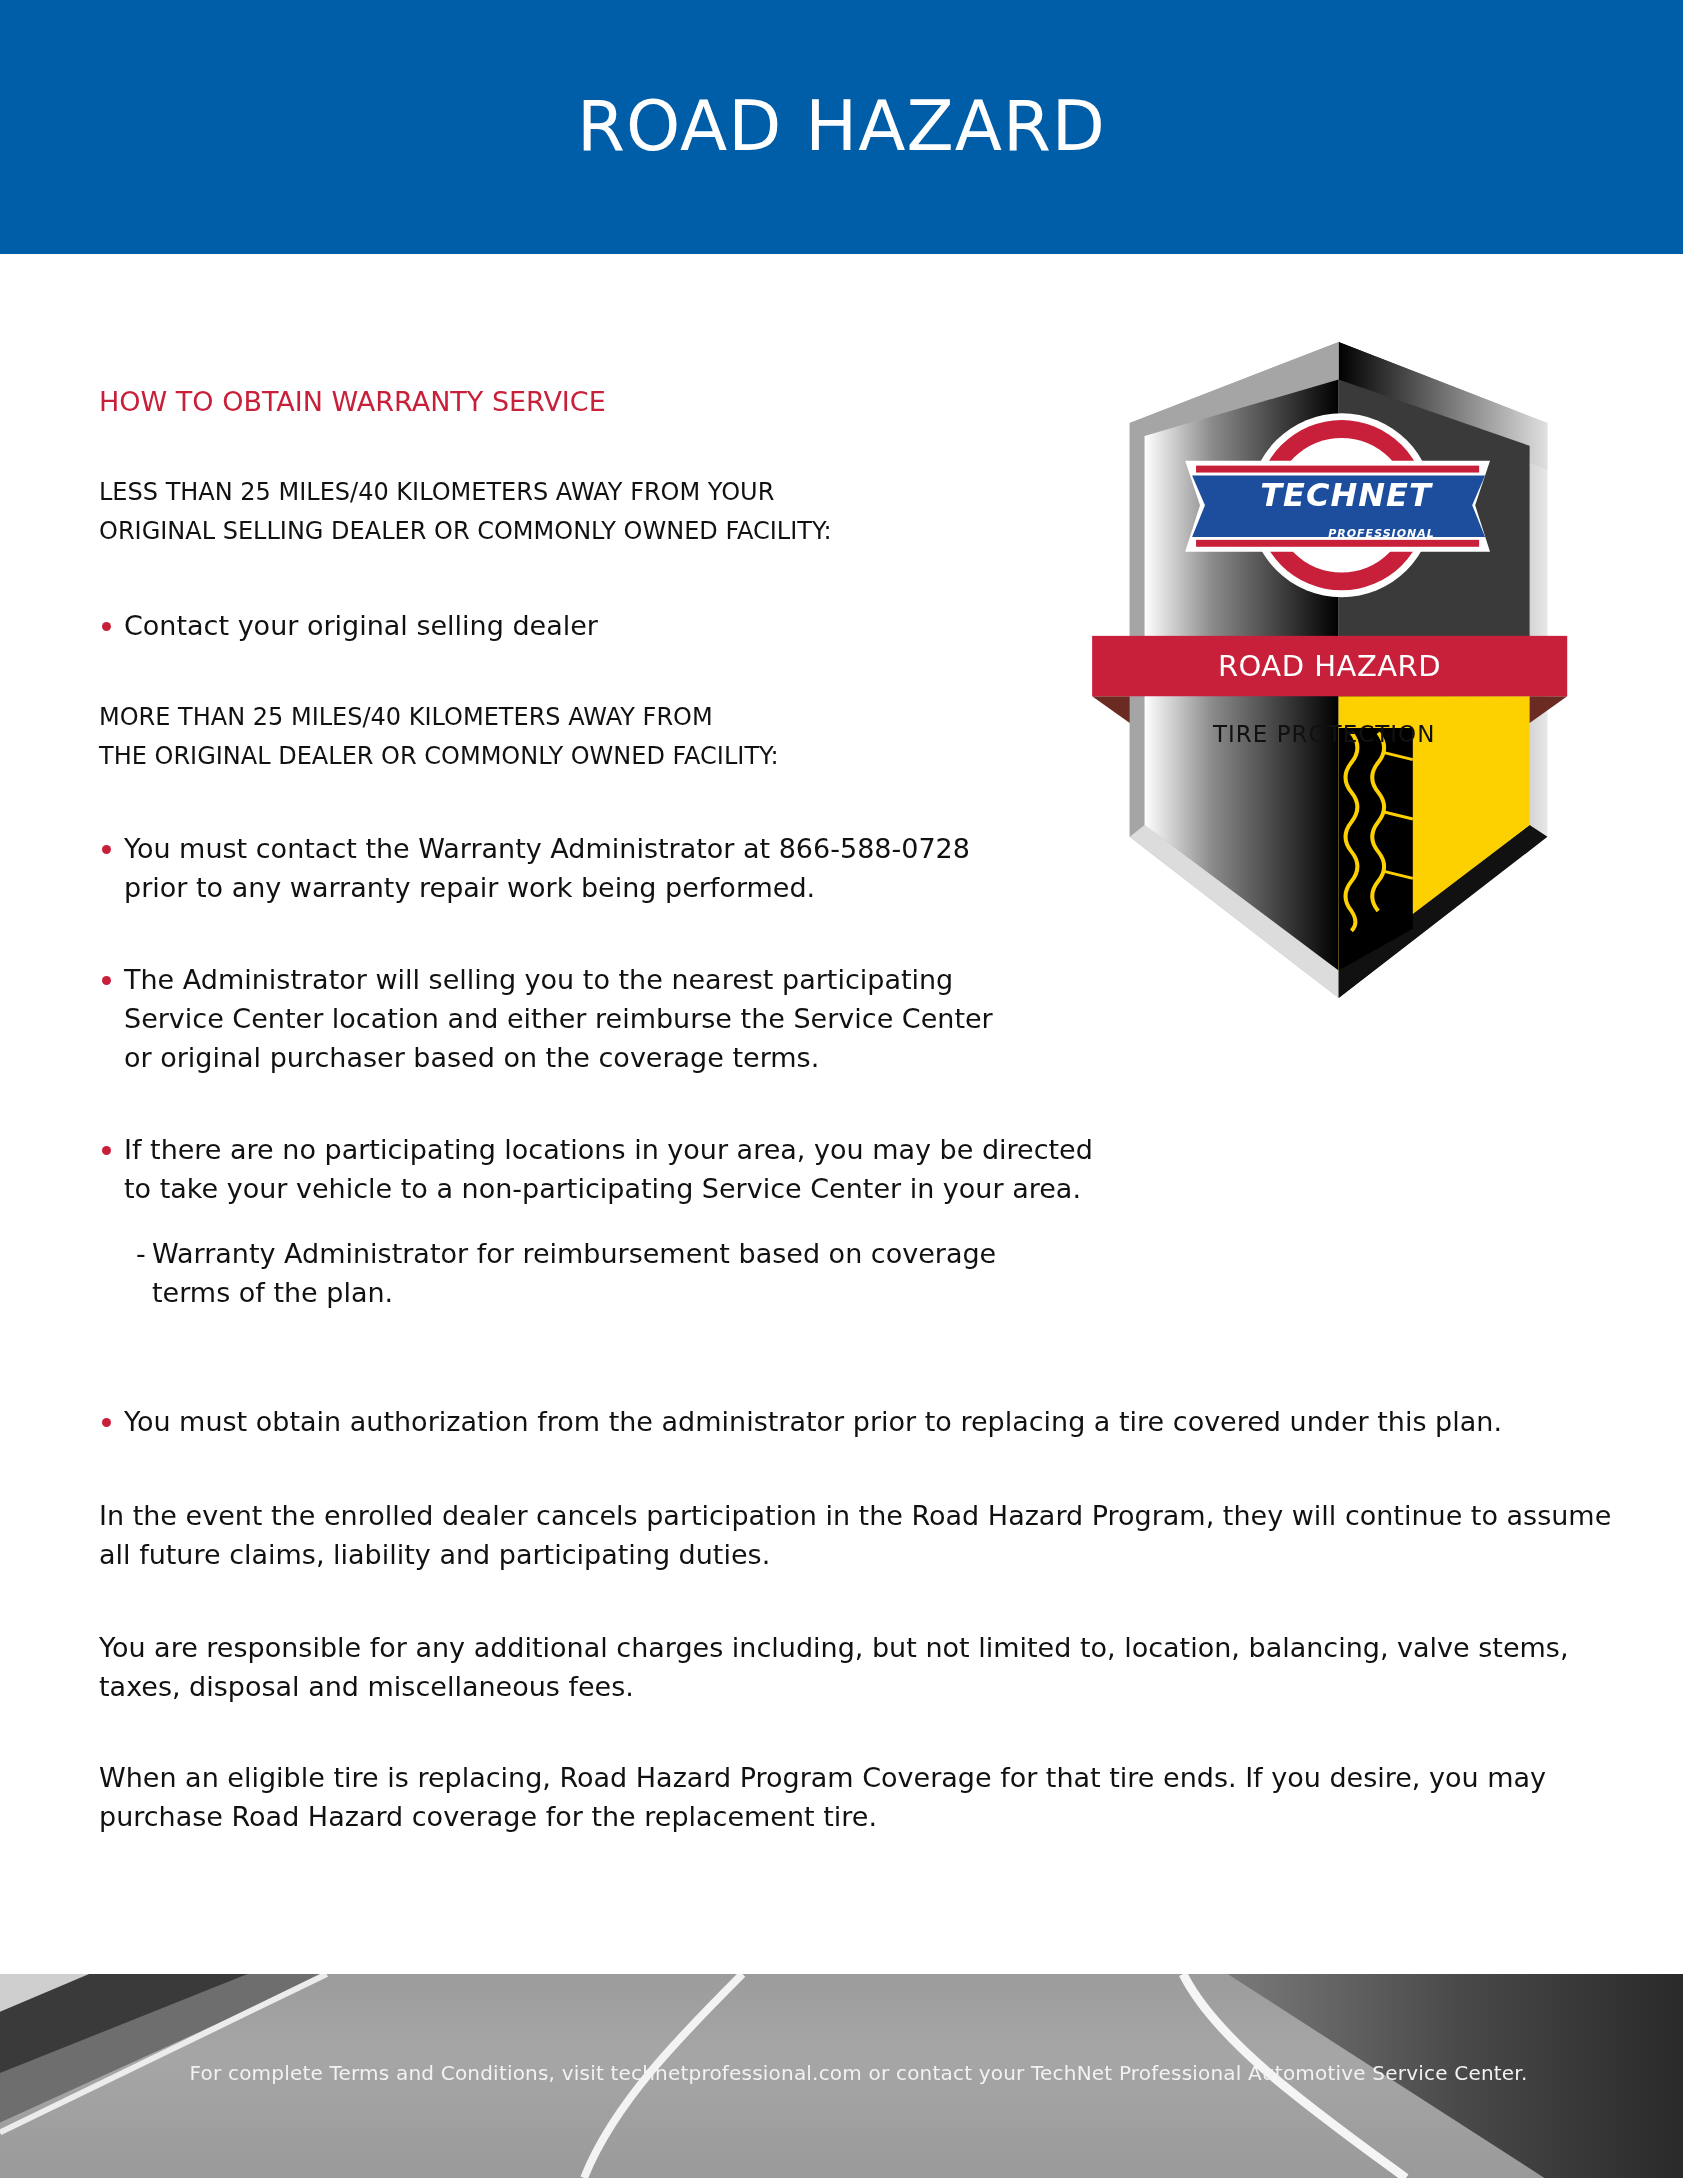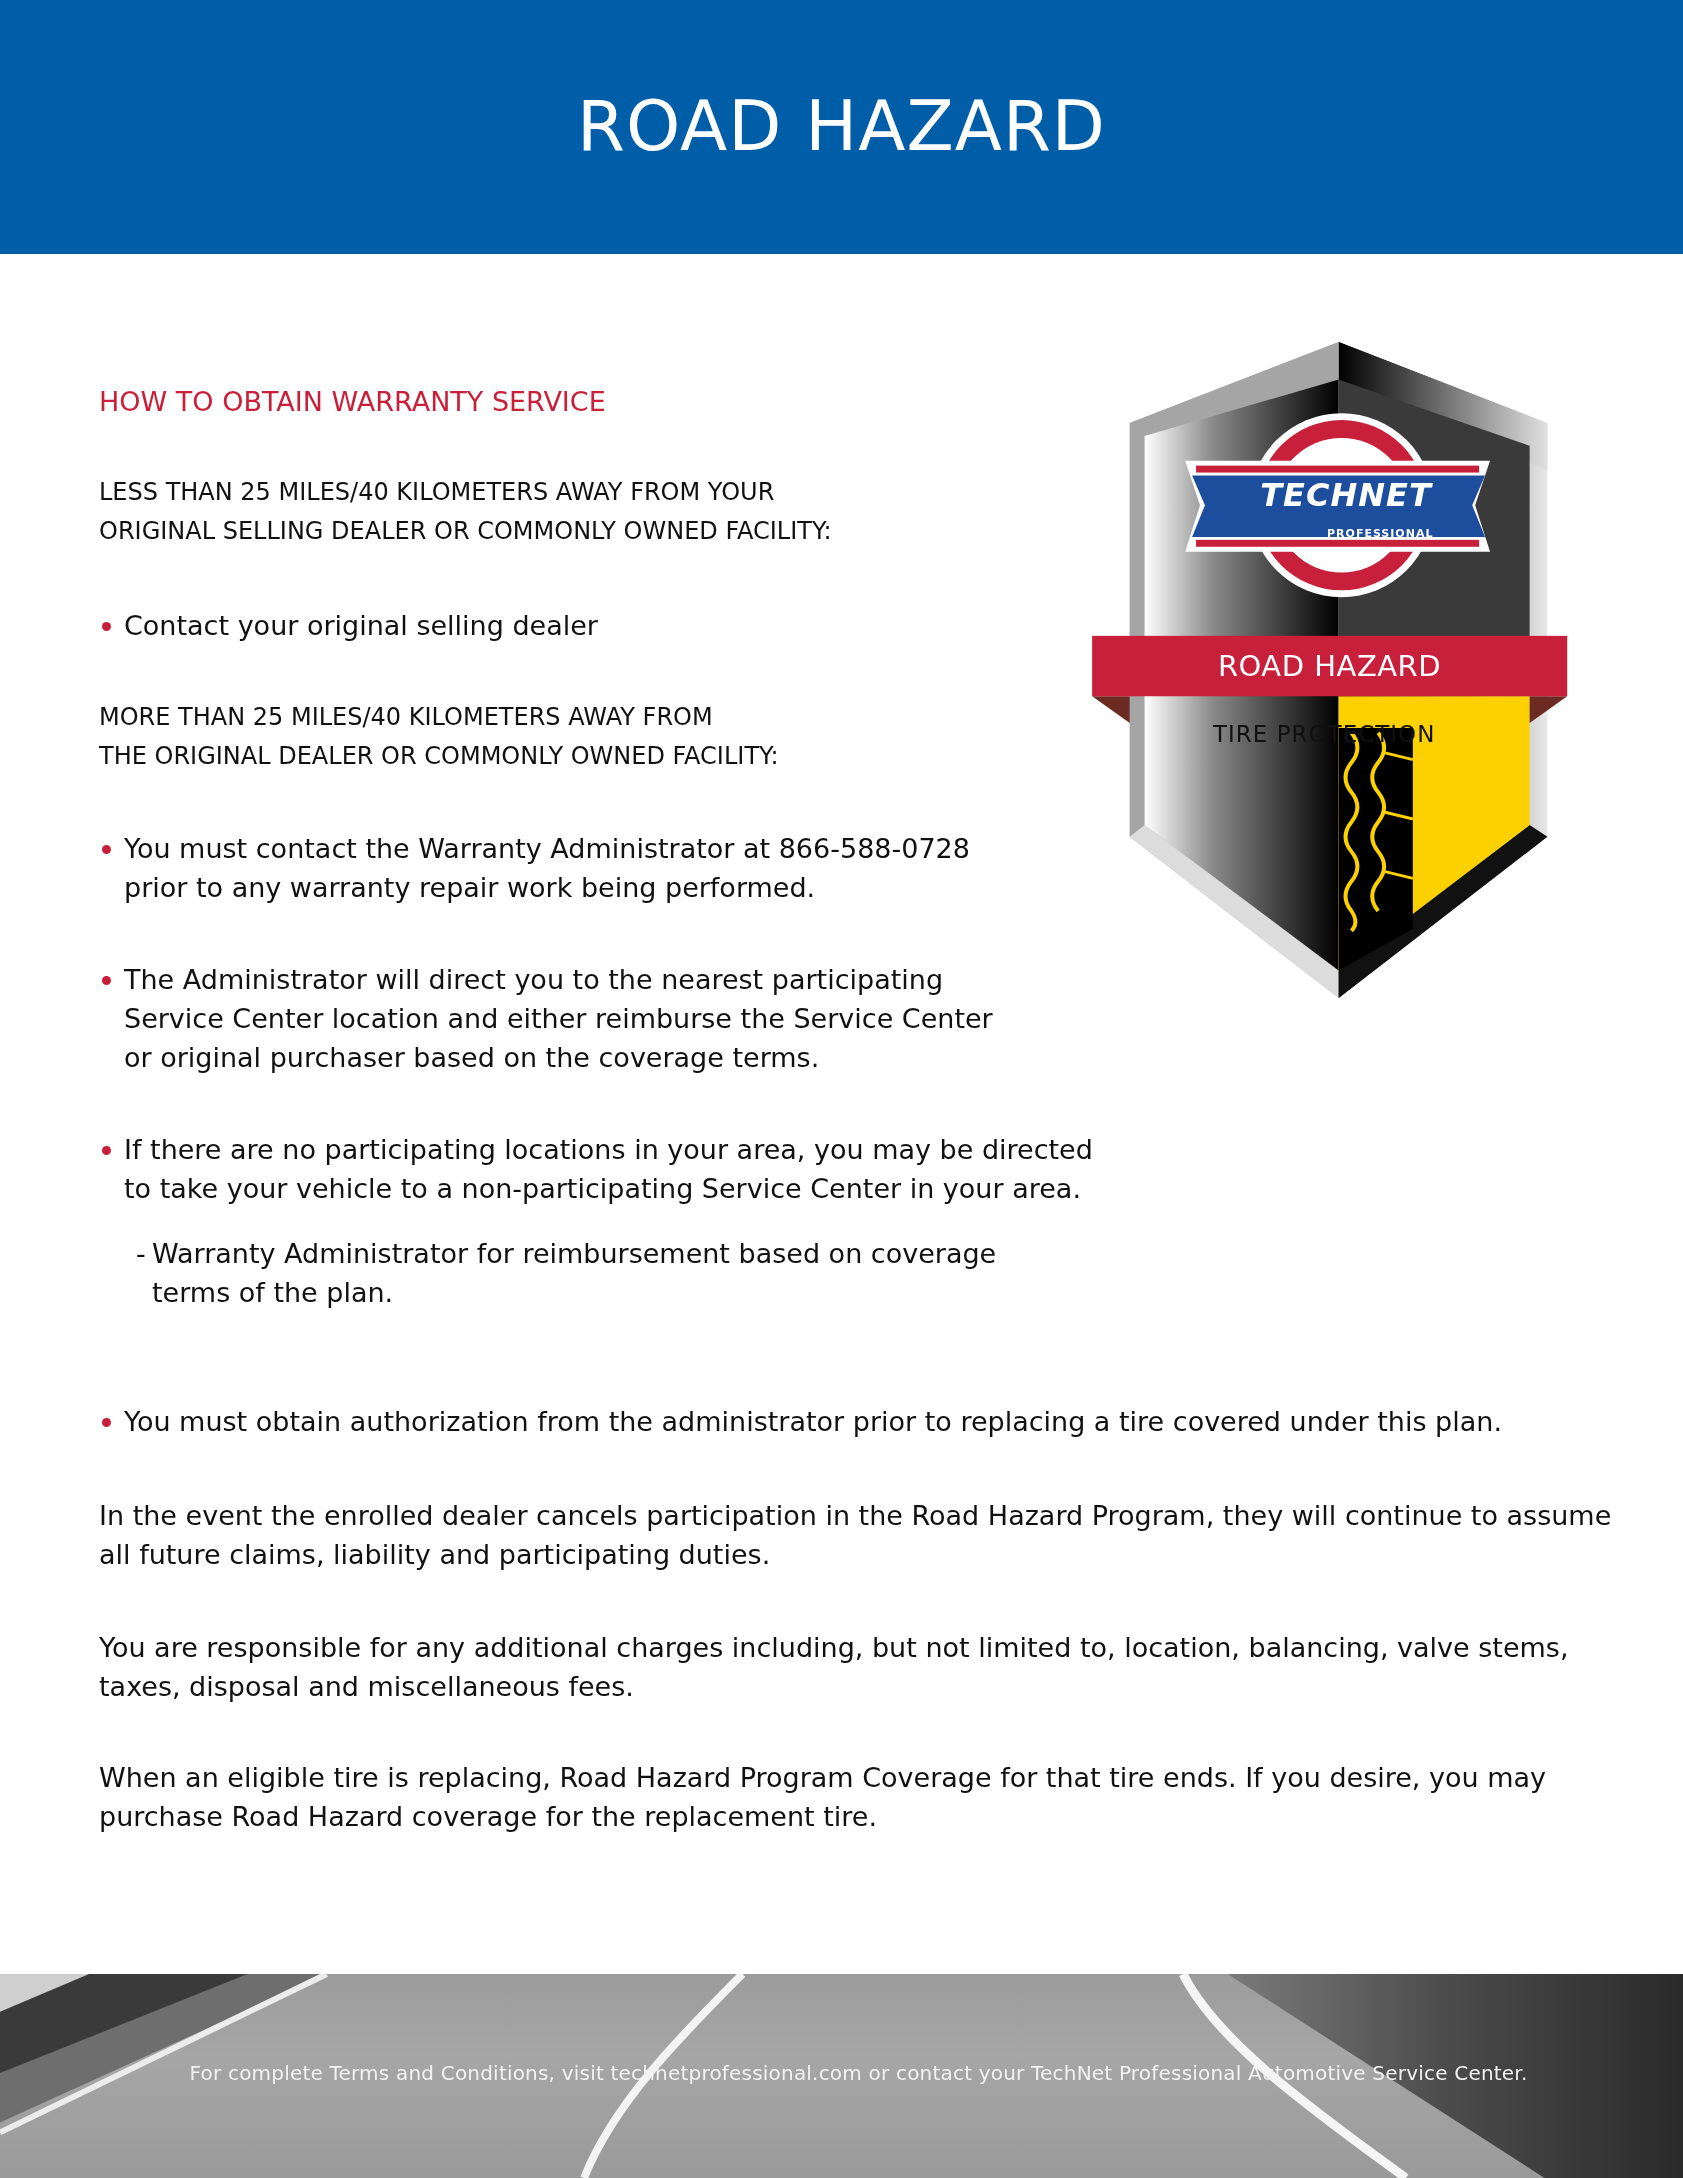--- a/index.html
+++ b/index.html
@@ -56,23 +56,23 @@
     position: absolute; left: 134px; top: 389px; width: 238px;
     color: #111111; font-family: "DejaVu Sans", sans-serif; font-size: 23px;
     letter-spacing: 1px; white-space: nowrap;
   }
   .logo-word {
     position: absolute; left: 163px; top: 144px; width: 208px; text-align: center;
     color: #ffffff; font-family: "DejaVu Sans", sans-serif; font-weight: bold;
     font-style: italic; font-size: 32px; letter-spacing: 1px;
   }
   .logo-sub {
-    position: absolute; left: 248px; top: 195px; width: 109px; text-align: left;
+    position: absolute; left: 248px; top: 195px; width: 109px; text-align: center;
     color: #ffffff; font-family: "DejaVu Sans", sans-serif; font-weight: bold;
-    font-size: 11px; letter-spacing: 1px;
+    font-style: italic; font-size: 11px; letter-spacing: 1px;
   }
 
   
   .footer {
     position: absolute; left: 0; top: 1974px; width: 1683px; height: 204px;
     overflow: hidden;
     background: linear-gradient(180deg, #9c9c9c 0%, #a6a6a6 40%, #9a9a9a 100%);
   }
   .footer svg { position: absolute; left: 0; top: 0; }
   .footer-text {
@@ -111,21 +111,21 @@
     <span class="dot"></span>
     <span class="text">
       <span class="line">You must contact the Warranty Administrator at 866-588-0728</span>
       <span class="line">prior to any warranty repair work being performed.</span>
     </span>
   </div>
 
   <div class="bullet body-text" style="top:960px;">
     <span class="dot"></span>
     <span class="text">
-      <span class="line">The Administrator will direct you to the nearest participating</span>
+      <span class="line">The Administrator will selling you to the nearest participating</span>
       <span class="line">Service Center location and either reimburse the Service Center</span>
       <span class="line">or original purchaser based on the coverage terms.</span>
     </span>
   </div>
 
   <div class="bullet body-text" style="top:1130px;">
     <span class="dot"></span>
     <span class="text">
       <span class="line">If there are no participating locations in your area, you may be directed</span>
       <span class="line">to take your vehicle to a non-participating Service Center in your area.</span>

